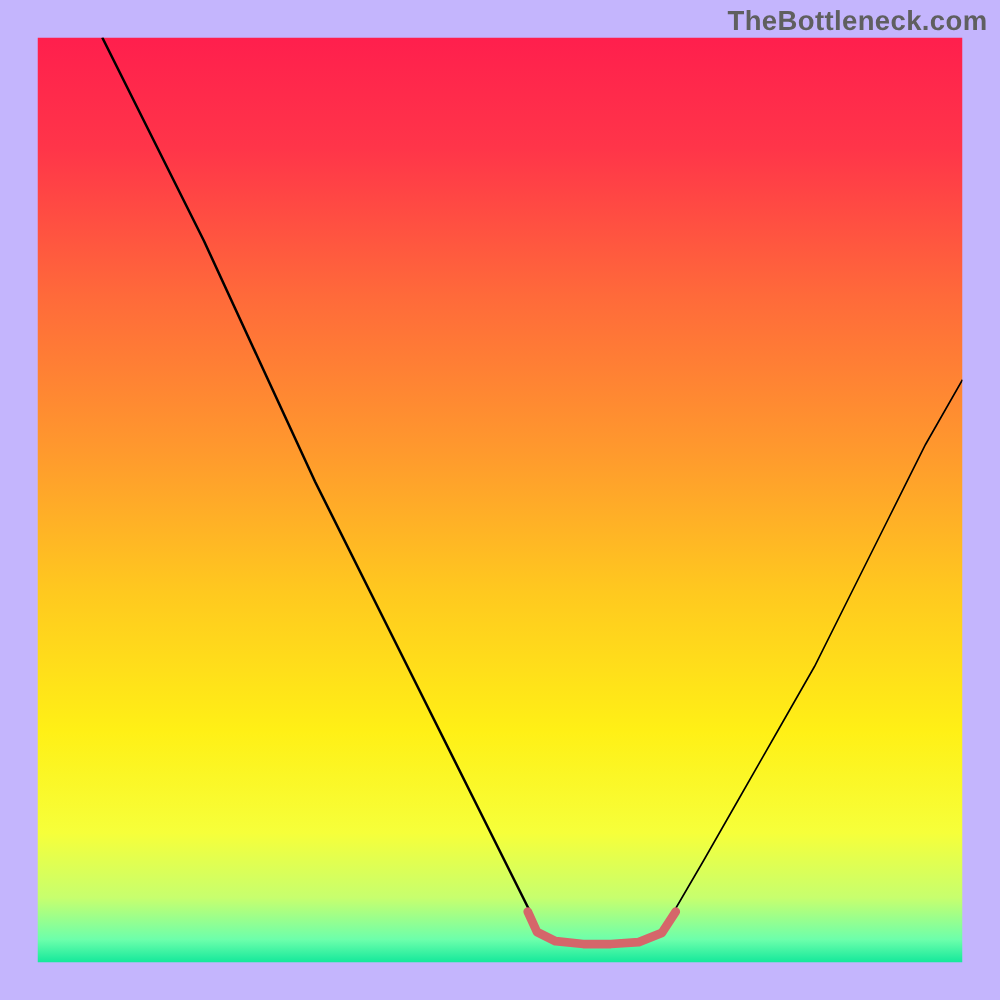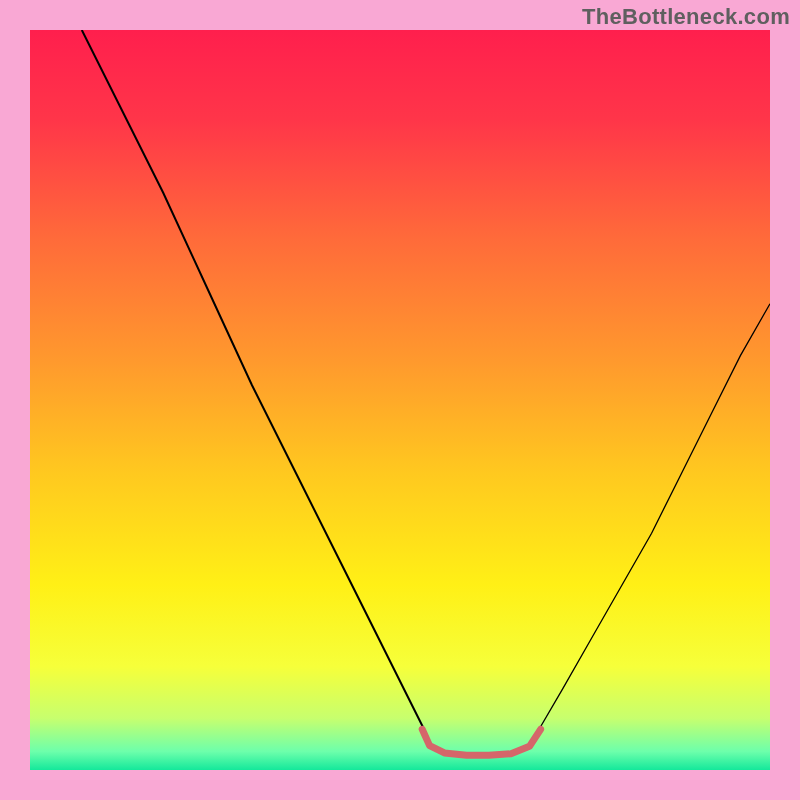--- a/index.html
+++ b/index.html
@@ -8,21 +8,21 @@
     width: 800px;
     height: 800px;
     background: #000;
     overflow: hidden;
     font-family: Arial, Helvetica, sans-serif;
   }
   .frame {
     position: relative;
     width: 800px;
     height: 800px;
-    background: #f9a8d4;
+    background: #c4b5fd;
     text-decoration: underline;
   }
   .watermark {
     position: absolute;
     top: 4px;
     right: 10px;
     color: #5f5f5f;
     font-size: 22px;
     font-weight: 600;
     letter-spacing: 0.3px;

